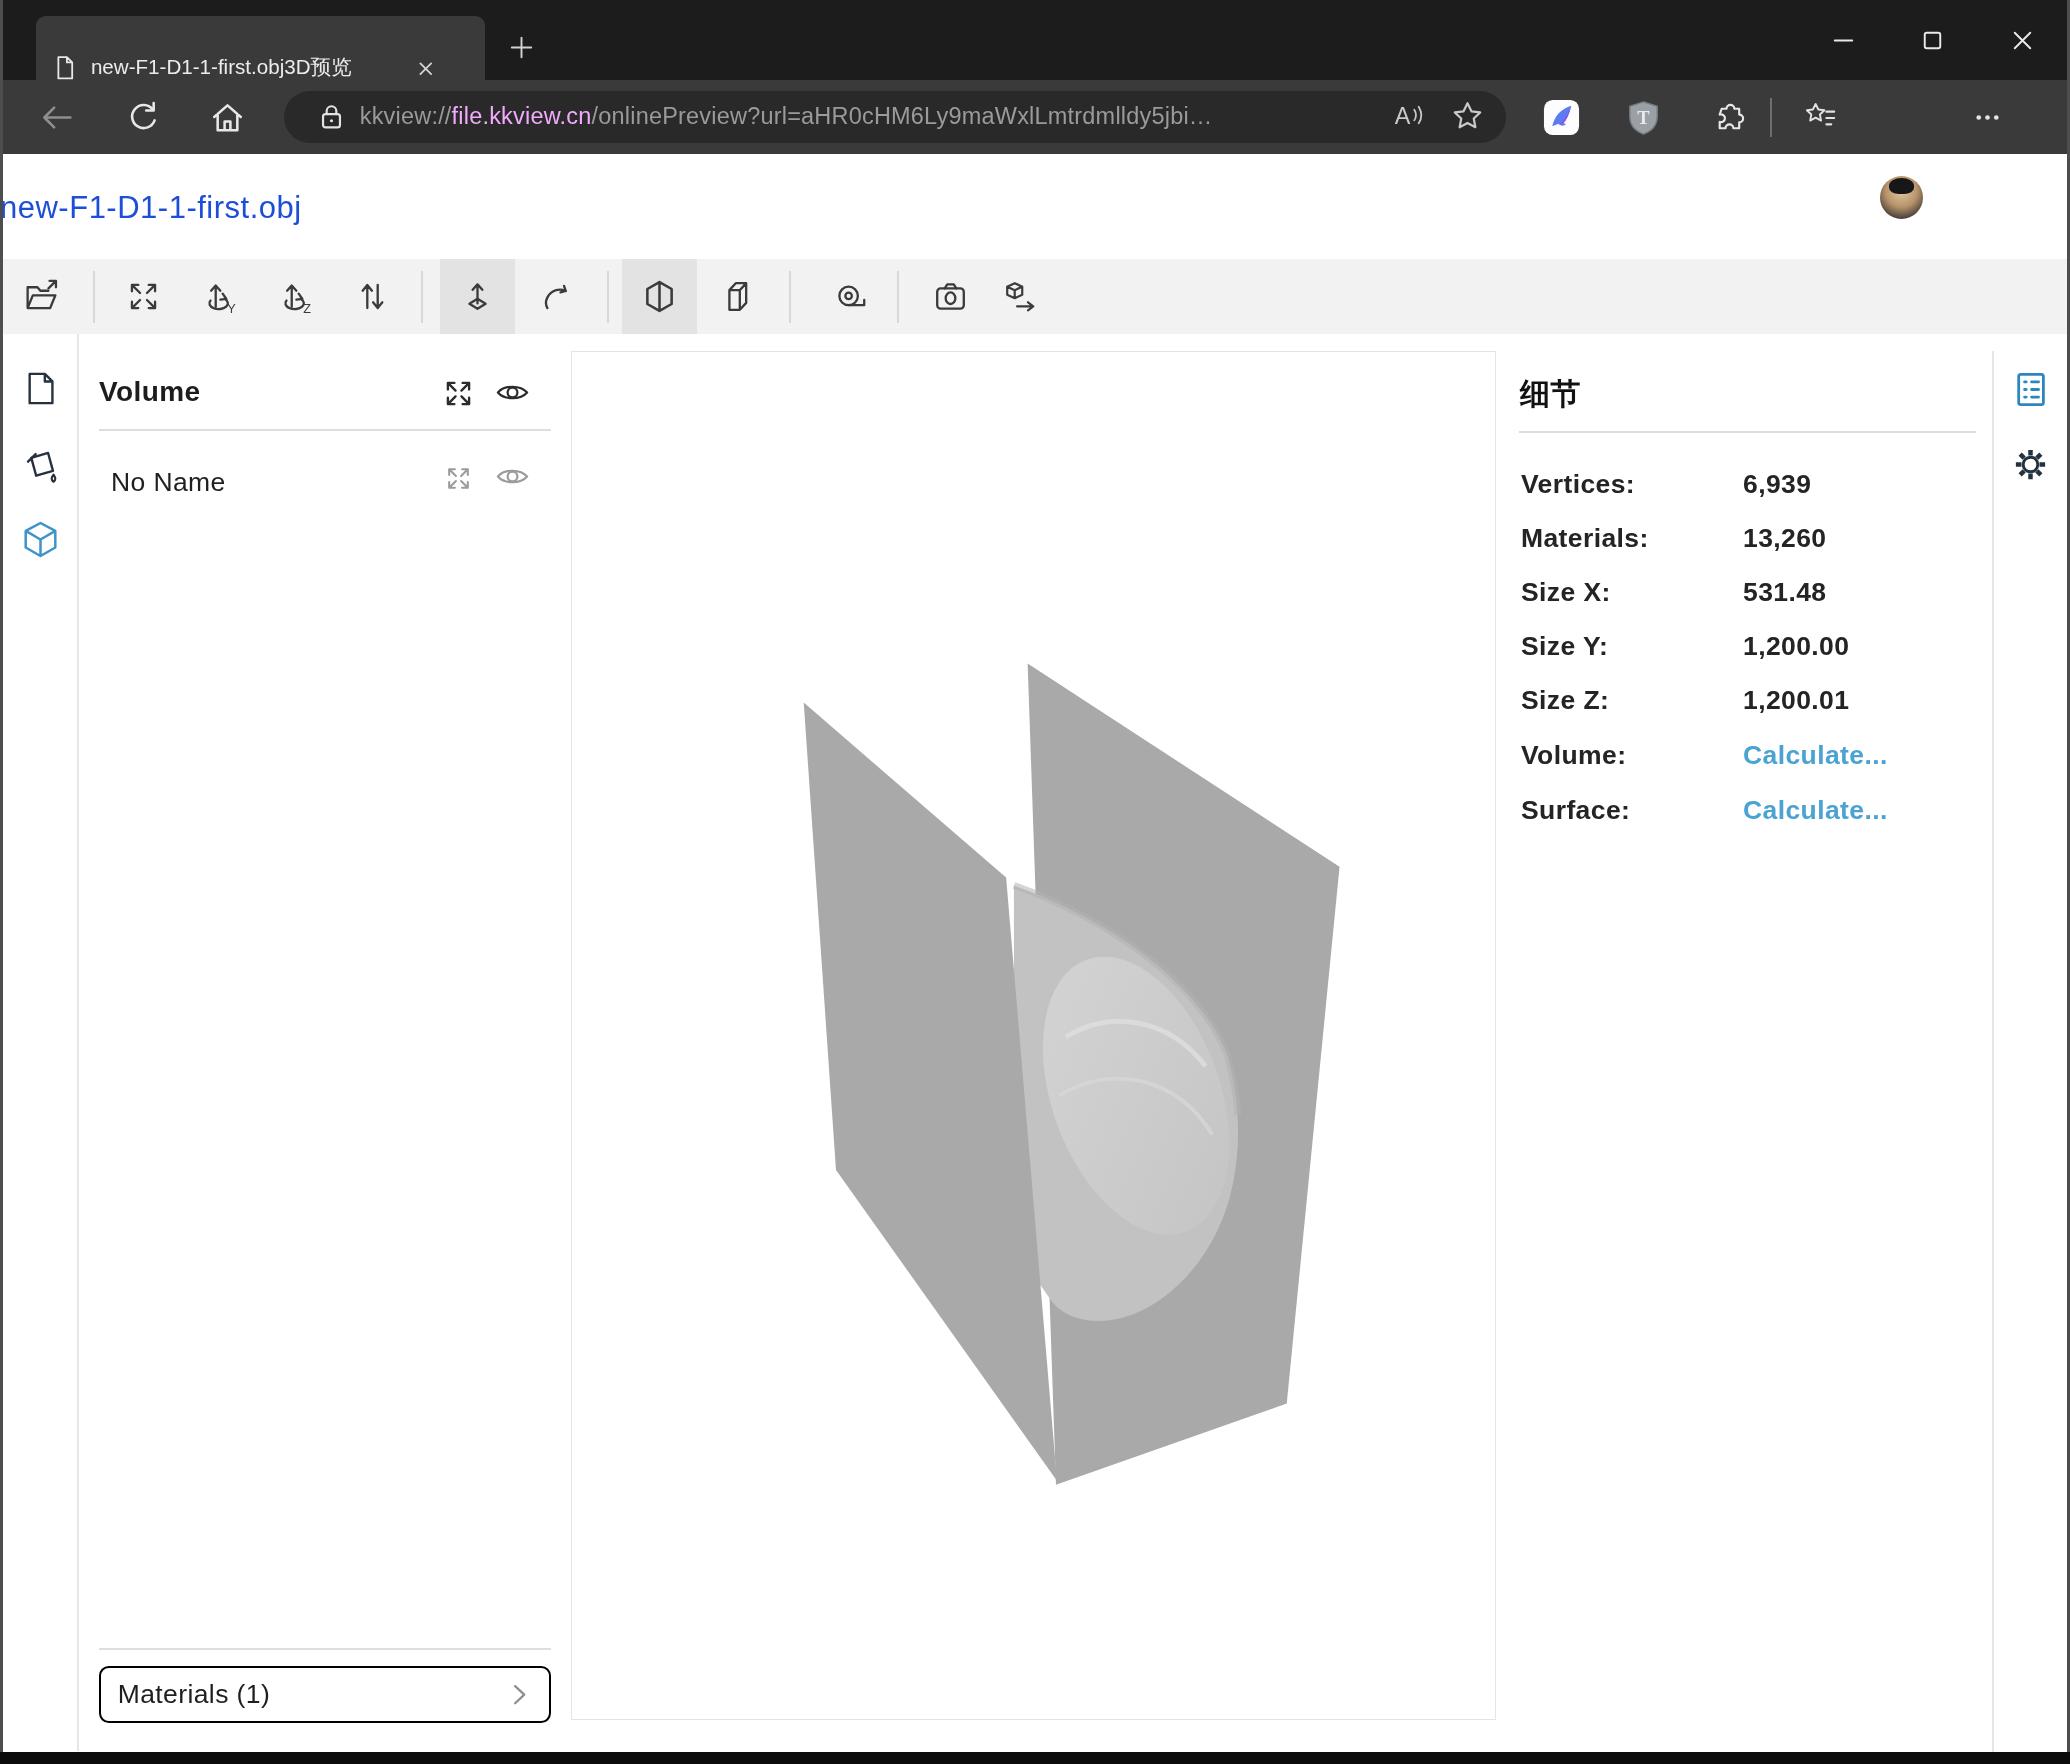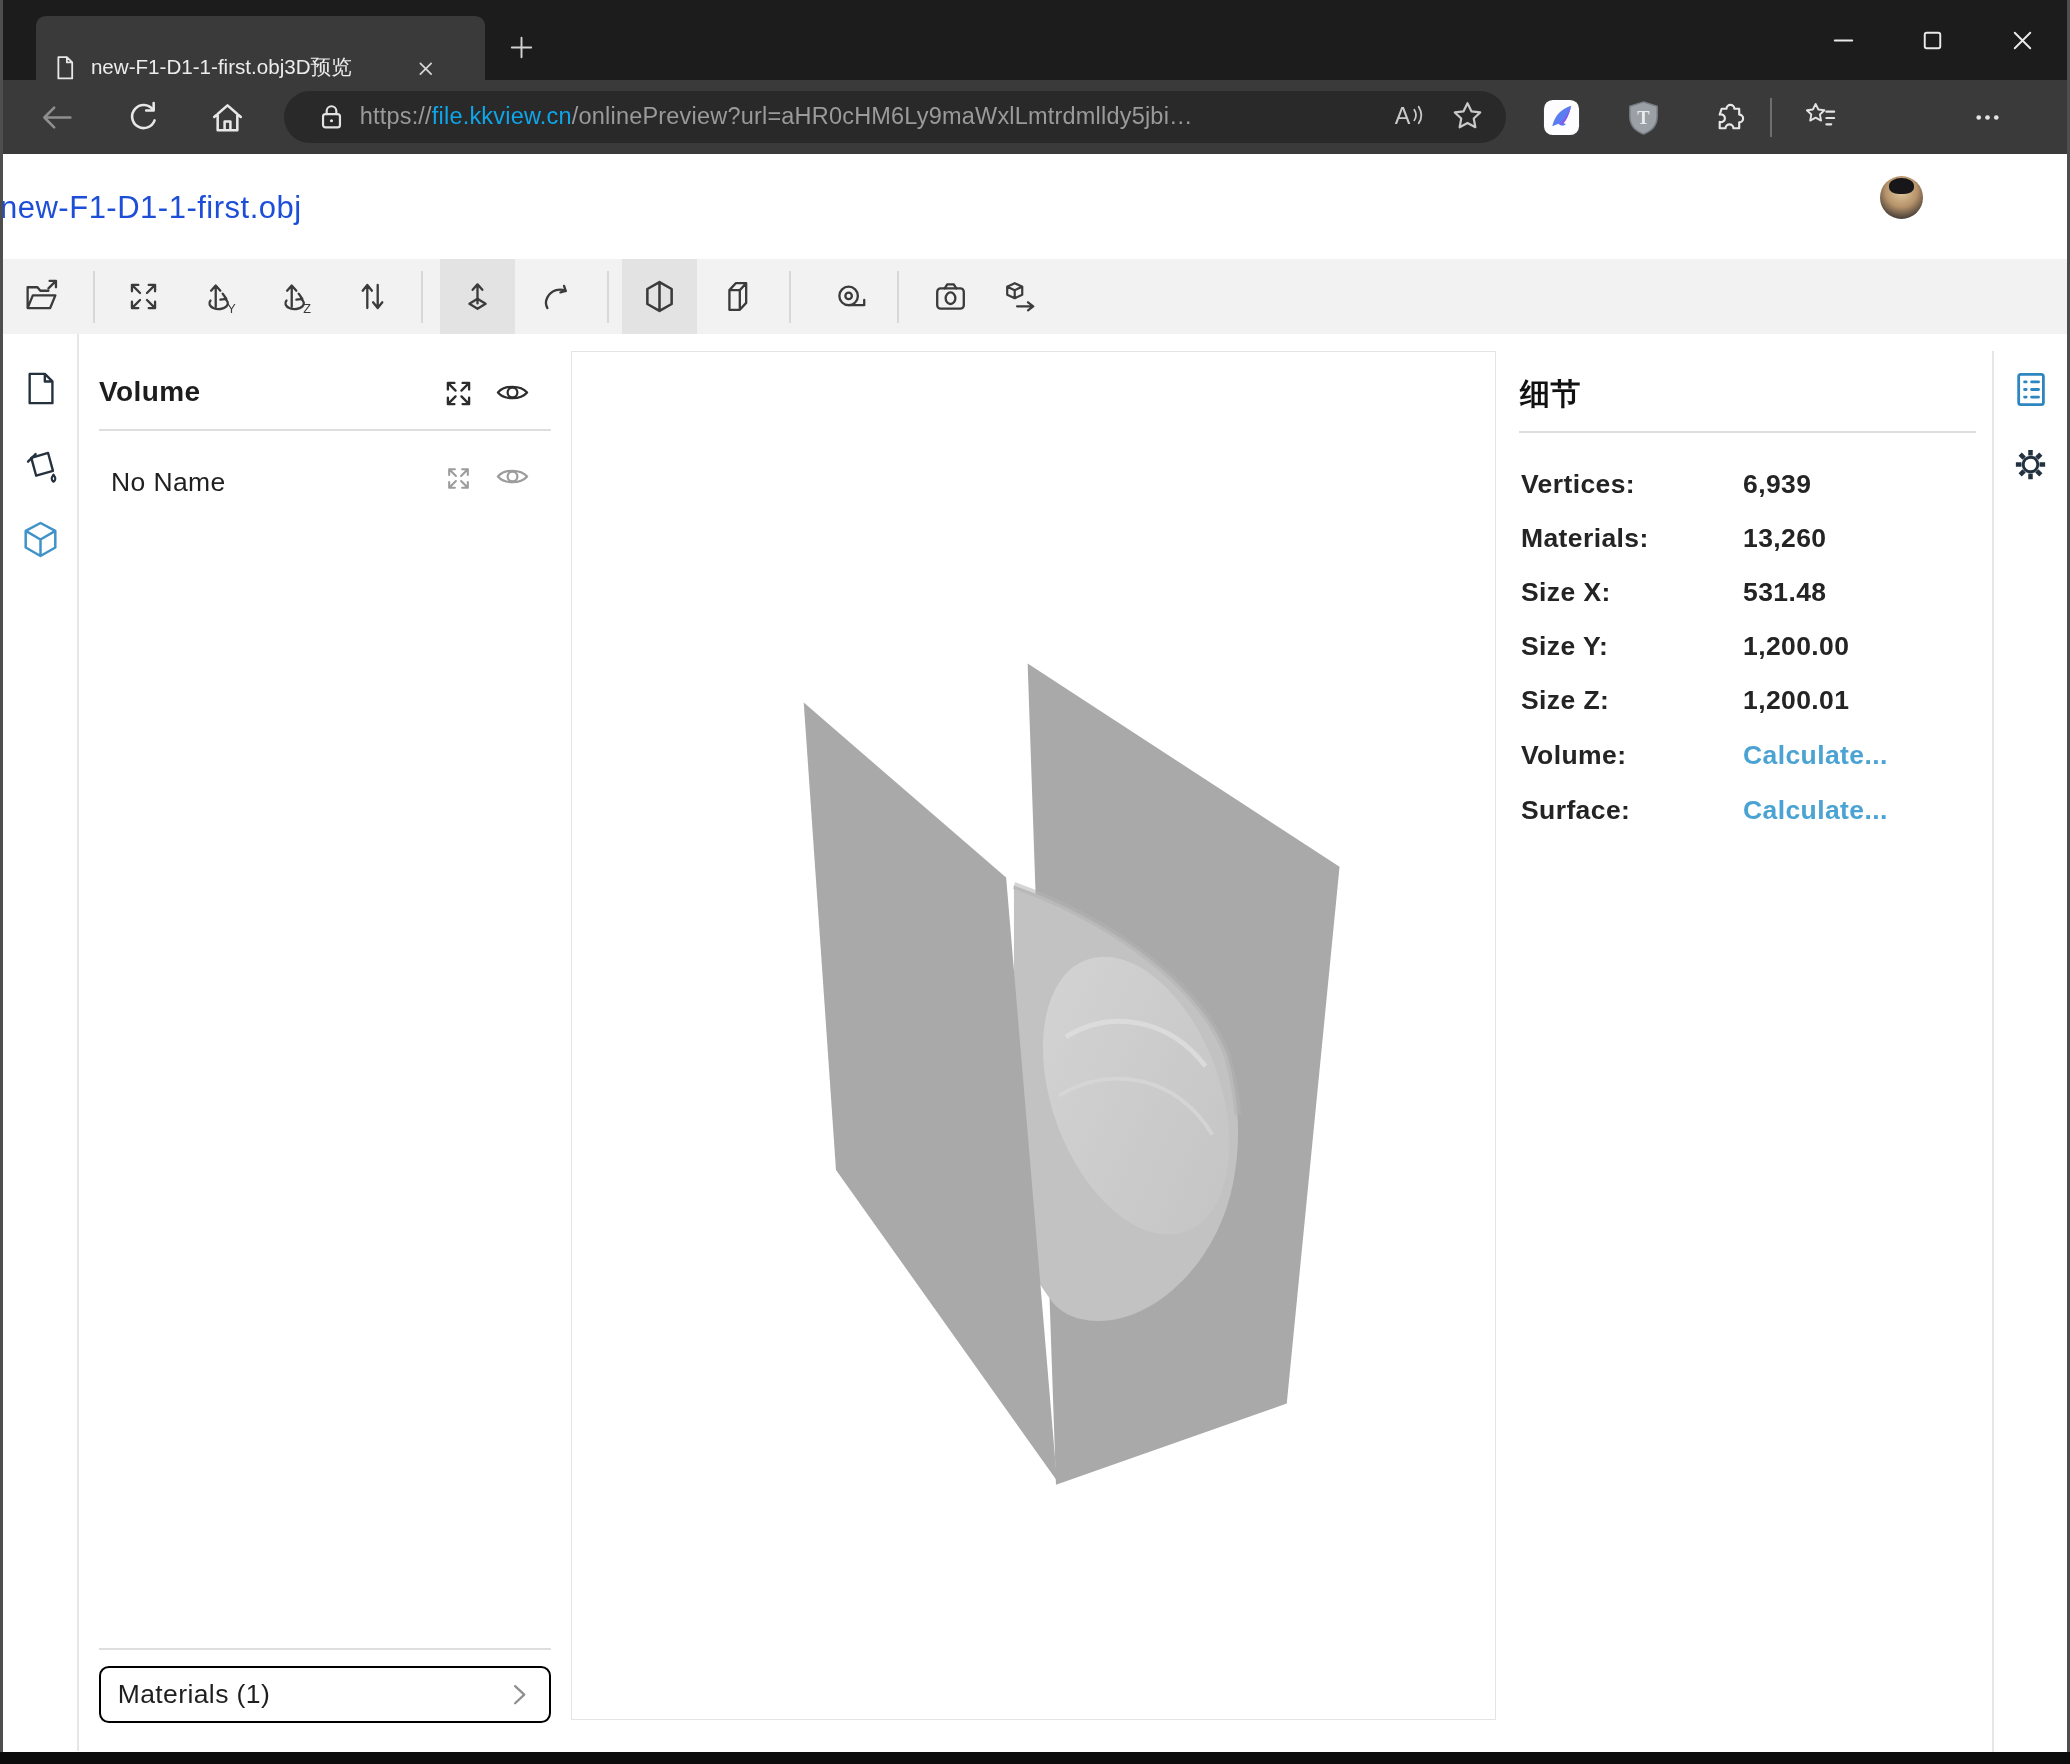--- a/index.html
+++ b/index.html
@@ -17,21 +17,21 @@
   
   #titlebar{left:0;top:0;width:2070px;height:80px;background:#1c1c1c;}
   #tab{left:36px;top:15.7px;width:449px;height:65px;background:#3a3a3a;
        border-radius:9.8px 9.8px 0 0;display:flex;align-items:flex-end;}
   #tab-title{color:#ececec;font-size:20.6px;margin-left:13.7px;width:323px;white-space:nowrap;
        overflow:hidden;}
   #navbar{left:0;top:80px;width:2070px;height:74px;background:#3a3a3a;}
   #urlpill{left:284px;top:10.8px;width:1222px;height:52px;background:#292929;border-radius:26.5px;
        display:flex;align-items:center;}
   .urltxt{font-size:23.5px;white-space:nowrap;letter-spacing:0.2px;}
-  .url-dim{color:#9a9a9a;} .url-host{color:#0ea5e9;}
+  .url-dim{color:#9a9a9a;} .url-host{color:#f0abfc;}
   .navic{position:absolute;top:0;height:74px;display:flex;align-items:center;justify-content:center;width:59px;}
   .winctl{position:absolute;top:9.8px;width:61px;height:61px;display:flex;align-items:center;justify-content:center;}
   #avatar{position:absolute;left:1880px;top:96px;width:43px;height:43px;border-radius:50%;
       background:radial-gradient(circle at 50% 35%,#e2c9a0 0%,#b7936a 45%,#4a4038 78%,#2e2a26 100%);
       overflow:hidden;}
   #avatar::after{content:"";position:absolute;left:8.8px;top:2px;width:25.5px;height:15.7px;
       border-radius:50% 50% 40% 40%;background:#17171a;}
 
   
   #page-title{left:0;top:190px;width:2070px;text-align:left;font-size:31px;color:#1d4ed8;
@@ -116,21 +116,21 @@
       <path d="M4.5 15.5 L16 5.5 L27.5 15.5 M7.5 13 V27 h17 V13 M13.5 27 v-7.5 h5 V27" stroke="#e8e8e8" stroke-width="2.2"></path>
     </svg>
   </div>
 
   <div class="abs" id="urlpill">
     <svg class="ic" width="29" height="29" viewBox="0 0 24 24" style="margin-left:33px;flex:none">
       <rect x="5" y="10" width="14" height="11" rx="2" stroke="#e3e3e3" stroke-width="1.8"></rect>
       <path d="M8 10 V7.5 a4 4 0 0 1 8 0 V10" stroke="#e3e3e3" stroke-width="1.8"></path>
       <circle cx="12" cy="15.5" r="1.3" fill="#e3e3e3" stroke="none"></circle>
     </svg>
-    <div class="urltxt" style="margin-left:13.7px"><span class="url-dim">https://</span><span class="url-host">file.kkview.cn</span><span class="url-dim">/onlinePreview?url=aHR0cHM6Ly9maWxlLmtrdmlldy5jbi…</span></div>
+    <div class="urltxt" style="margin-left:13.7px"><span class="url-dim">kkview://</span><span class="url-host">file.kkview.cn</span><span class="url-dim">/onlinePreview?url=aHR0cHM6Ly9maWxlLmtrdmlldy5jbi…</span></div>
     <div style="flex:1"></div>
     <svg class="ic" width="39" height="39" viewBox="0 0 40 40" style="flex:none;margin-right:23.5px">
       <text x="8" y="28" font-size="24" fill="#c9c9c9" stroke="none" font-family="Liberation Sans,sans-serif">A</text>
       <path d="M28 13 q3.5 5.5 0 11 M32.5 10 q5.5 9 0 17" stroke="#c9c9c9" stroke-width="1.8"></path>
     </svg>
     <svg class="ic" width="37" height="37" viewBox="0 0 32 32" style="flex:none;margin-right:19.6px">
       <path d="M16 4.5 l3.4 7 7.6 1 -5.6 5.2 1.4 7.6 -6.8 -3.7 -6.8 3.7 1.4 -7.6 -5.6 -5.2 7.6 -1 z" stroke="#c9c9c9" stroke-width="1.9"></path>
     </svg>
   </div>
 

